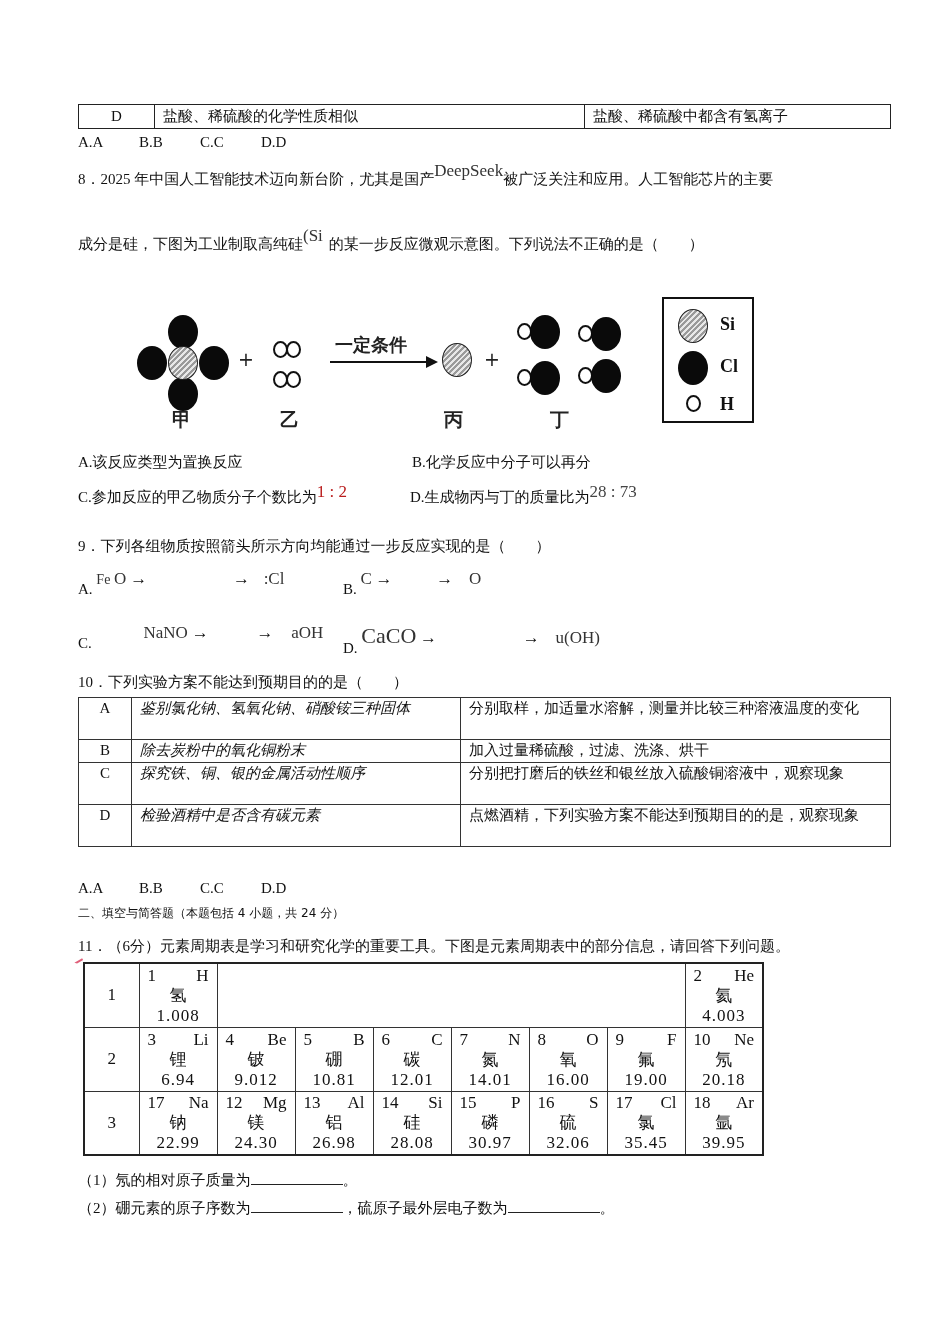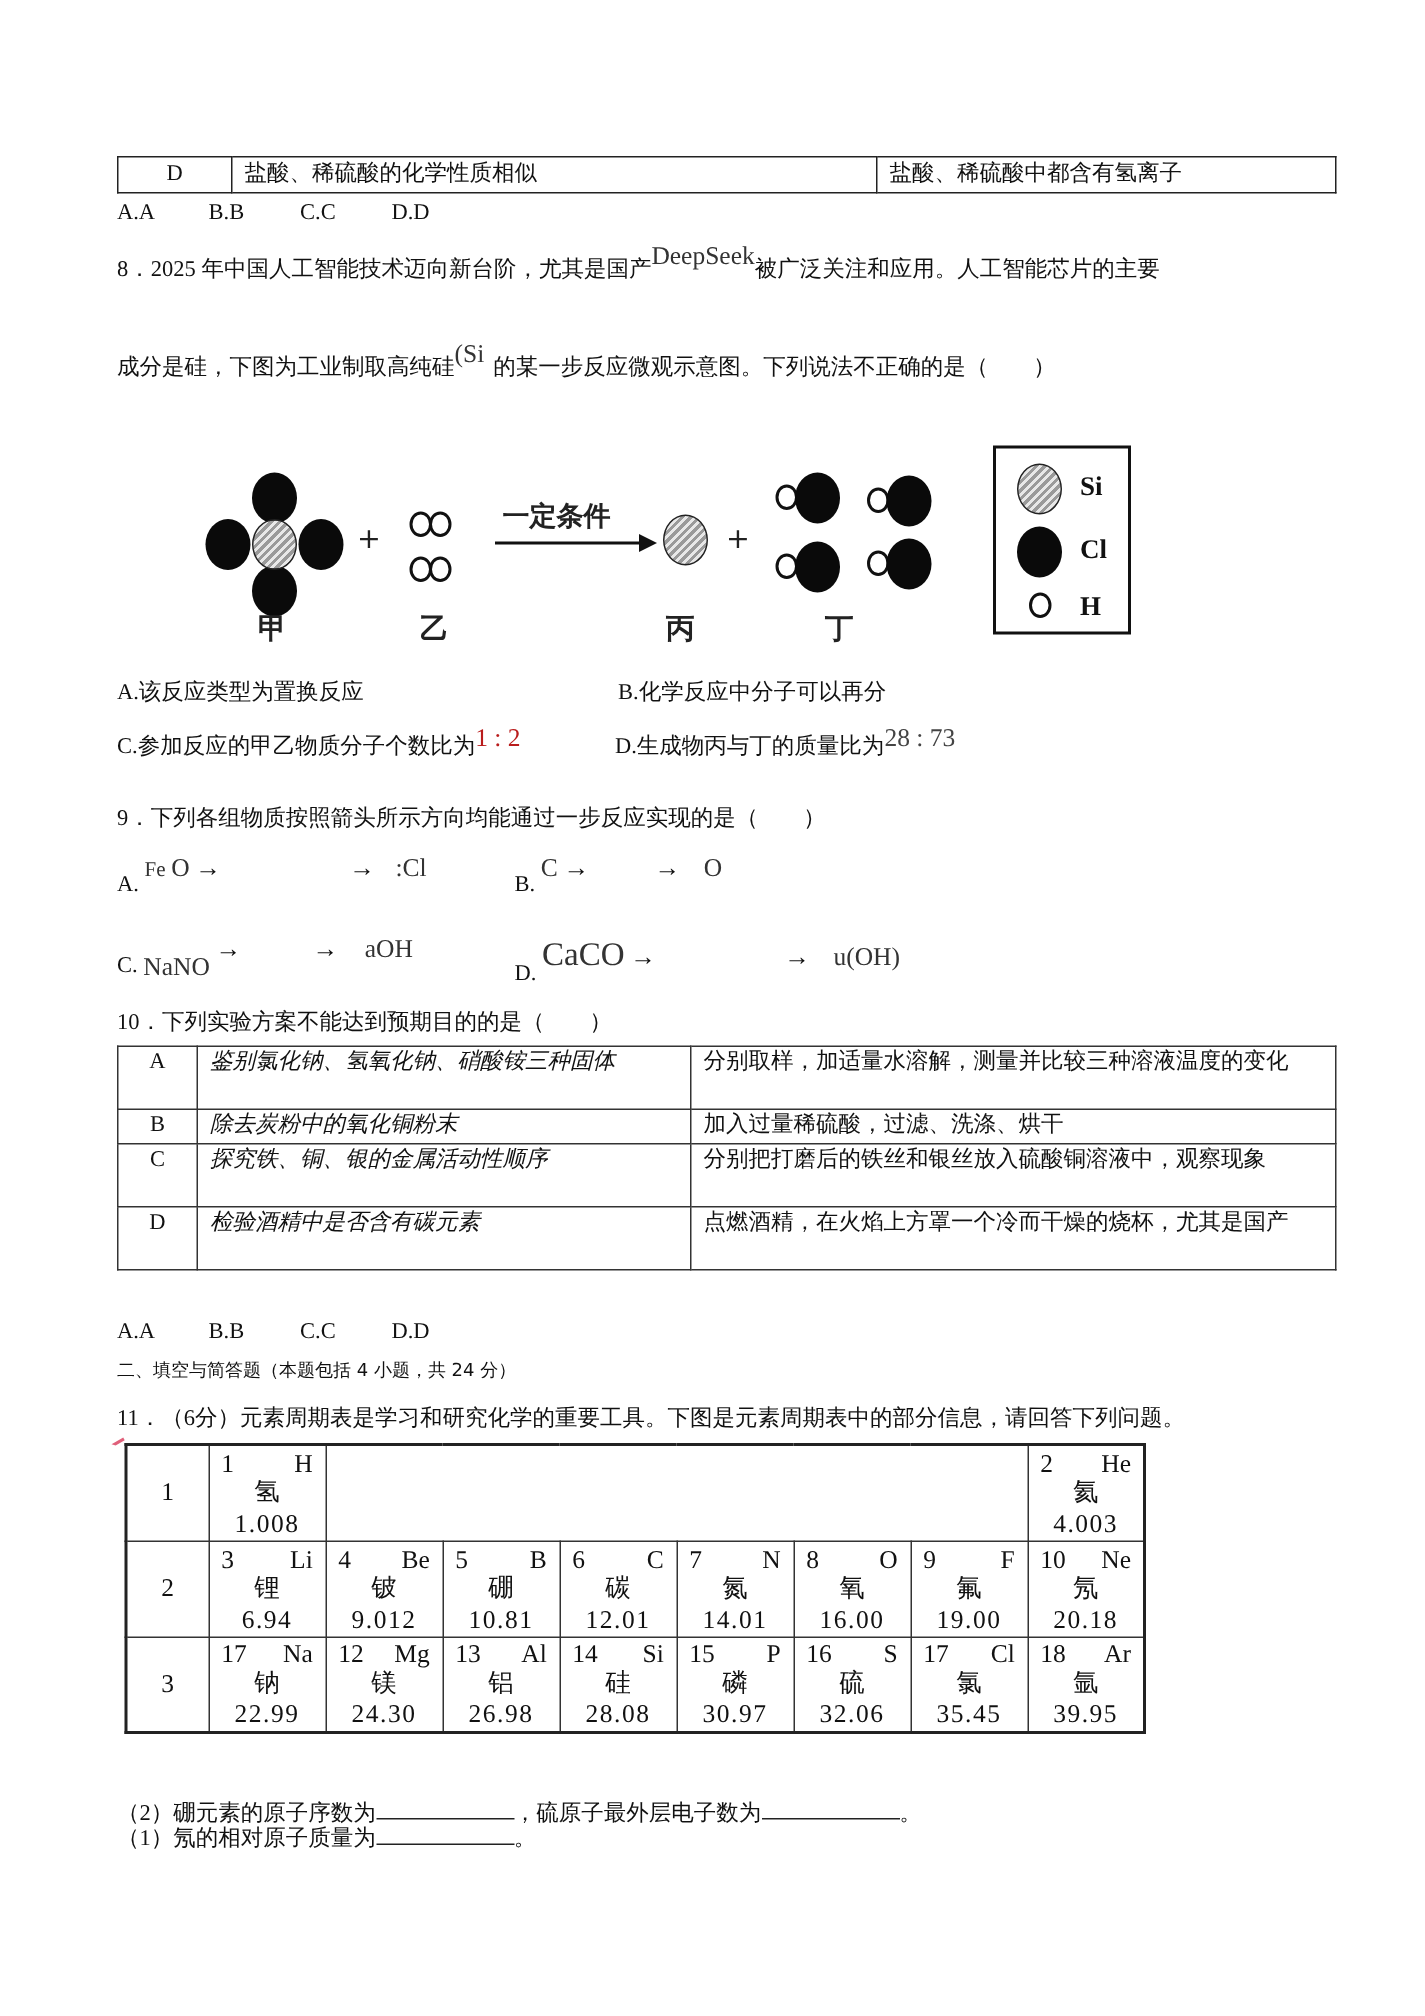--- a/index.html
+++ b/index.html
@@ -150,21 +150,21 @@
 <div class="line" style="top:568px;left:343px;">
   <span style="position:relative;top:10px;">B.</span>
   <span class="latin-sup" style="top:0;font-size:17px;">C</span>
   <span style="font-size:17px;">→</span>
   <span style="font-size:17px;margin-left:40px;">→</span>
   <span class="latin-sup" style="top:0;font-size:17px;margin-left:12px;">O</span>
 </div>
 
 <div class="line" style="top:622px;">
   <span style="position:relative;top:10px;">C.</span>
-  <span class="latin-sup" style="top:12px;font-size:17px;">NaNO</span>
+  <span class="latin-sup" style="top:0;font-size:17px;margin-left:48px;">NaNO</span>
   <span style="font-size:17px;">→</span>
   <span style="font-size:17px;margin-left:44px;">→</span>
   <span class="latin-sup" style="top:0;font-size:17px;margin-left:14px;">aOH</span>
 </div>
 <div class="line" style="top:622px;left:343px;">
   <span style="position:relative;top:10px;">D.</span>
   <span class="latin-sup" style="top:0;font-size:22px;">CaCO</span>
   <span style="font-size:17px;">→</span>
   <span style="font-size:17px;margin-left:82px;">→</span>
   <span class="latin-sup" style="top:0;font-size:17px;margin-left:12px;">u(OH)</span>
@@ -185,21 +185,21 @@
     <td>加入过量稀硫酸，过滤、洗涤、烘干</td>
   </tr>
   <tr>
     <td class="opt">C</td>
     <td class="aim" style="height:42px;">探究铁、铜、银的金属活动性顺序</td>
     <td>分别把打磨后的铁丝和银丝放入硫酸铜溶液中，观察现象</td>
   </tr>
   <tr>
     <td class="opt">D</td>
     <td class="aim" style="height:42px;">检验酒精中是否含有碳元素</td>
-    <td>点燃酒精，在火焰上方罩一个冷而干燥的烧杯，尤其是国产</td>
+    <td>点燃酒精，下列实验方案不能达到预期目的的是，观察现象</td>
   </tr>
 </tbody>
   </table>
 
 <div class="line choices" style="top:879px;">
   <span>A.A</span>
   <span>B.B</span>
   <span>C.C</span>
   <span>D.D</span>
 </div>
@@ -361,18 +361,18 @@
             <span>18</span>
             <span>Ar</span>
           </div>
           <div class="cell-name">氩</div>
           <div class="cell-mass">39.95</div>
         </td>
   </tr>
 </tbody>
   </table>
 
-<div class="line" style="top:1170px;margin-top:45px;">
+<div class="line" style="top:1170px;">
   <span>（1）氖的相对原子质量为</span><span class="blank"></span><span>。</span>
 </div>
 <div class="line" style="top:1198px;">
   <span>（2）硼元素的原子序数为</span><span class="blank"></span><span>，硫原子最外层电子数为</span><span class="blank"></span><span>。</span>
 </div>
 
 </body></html>

